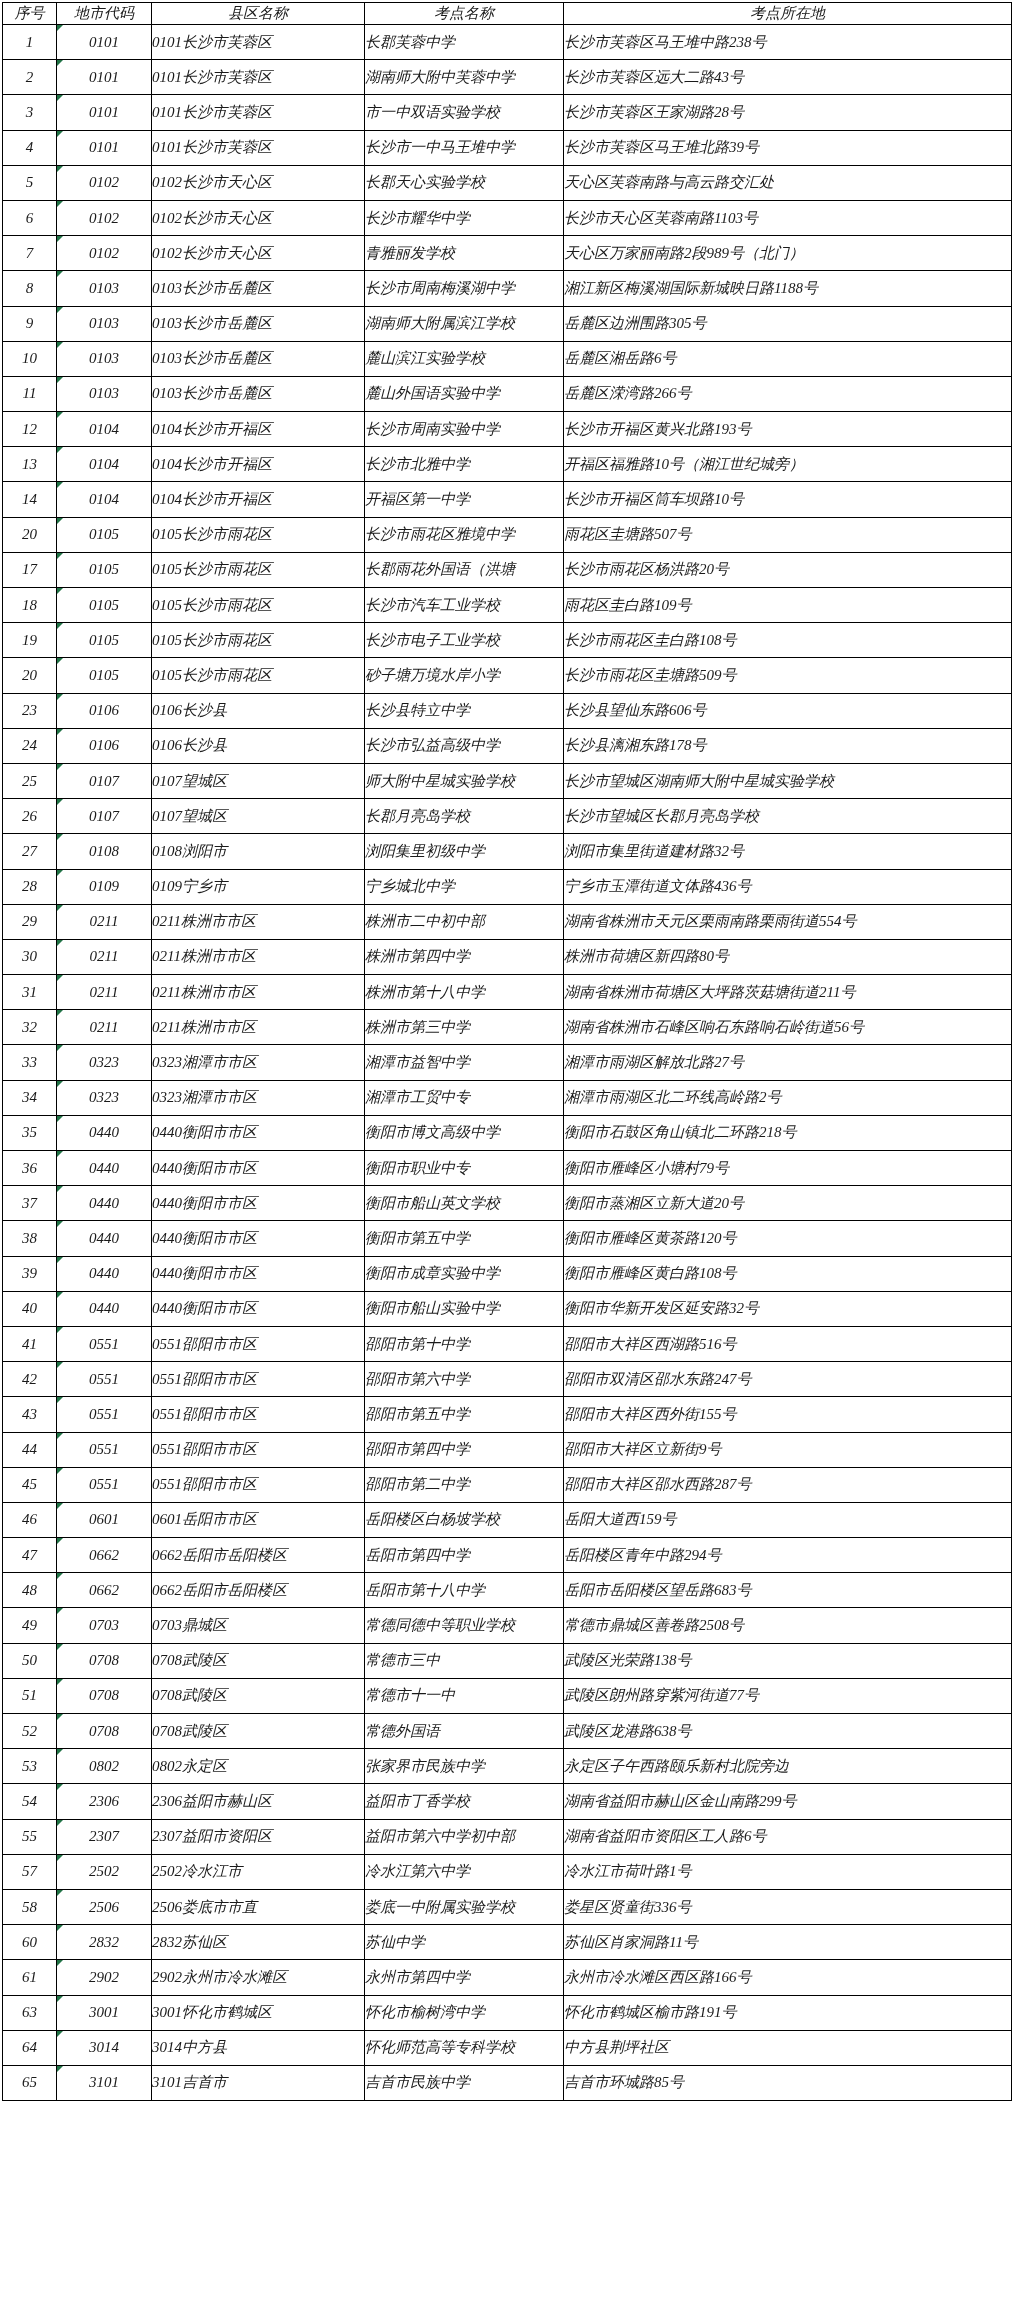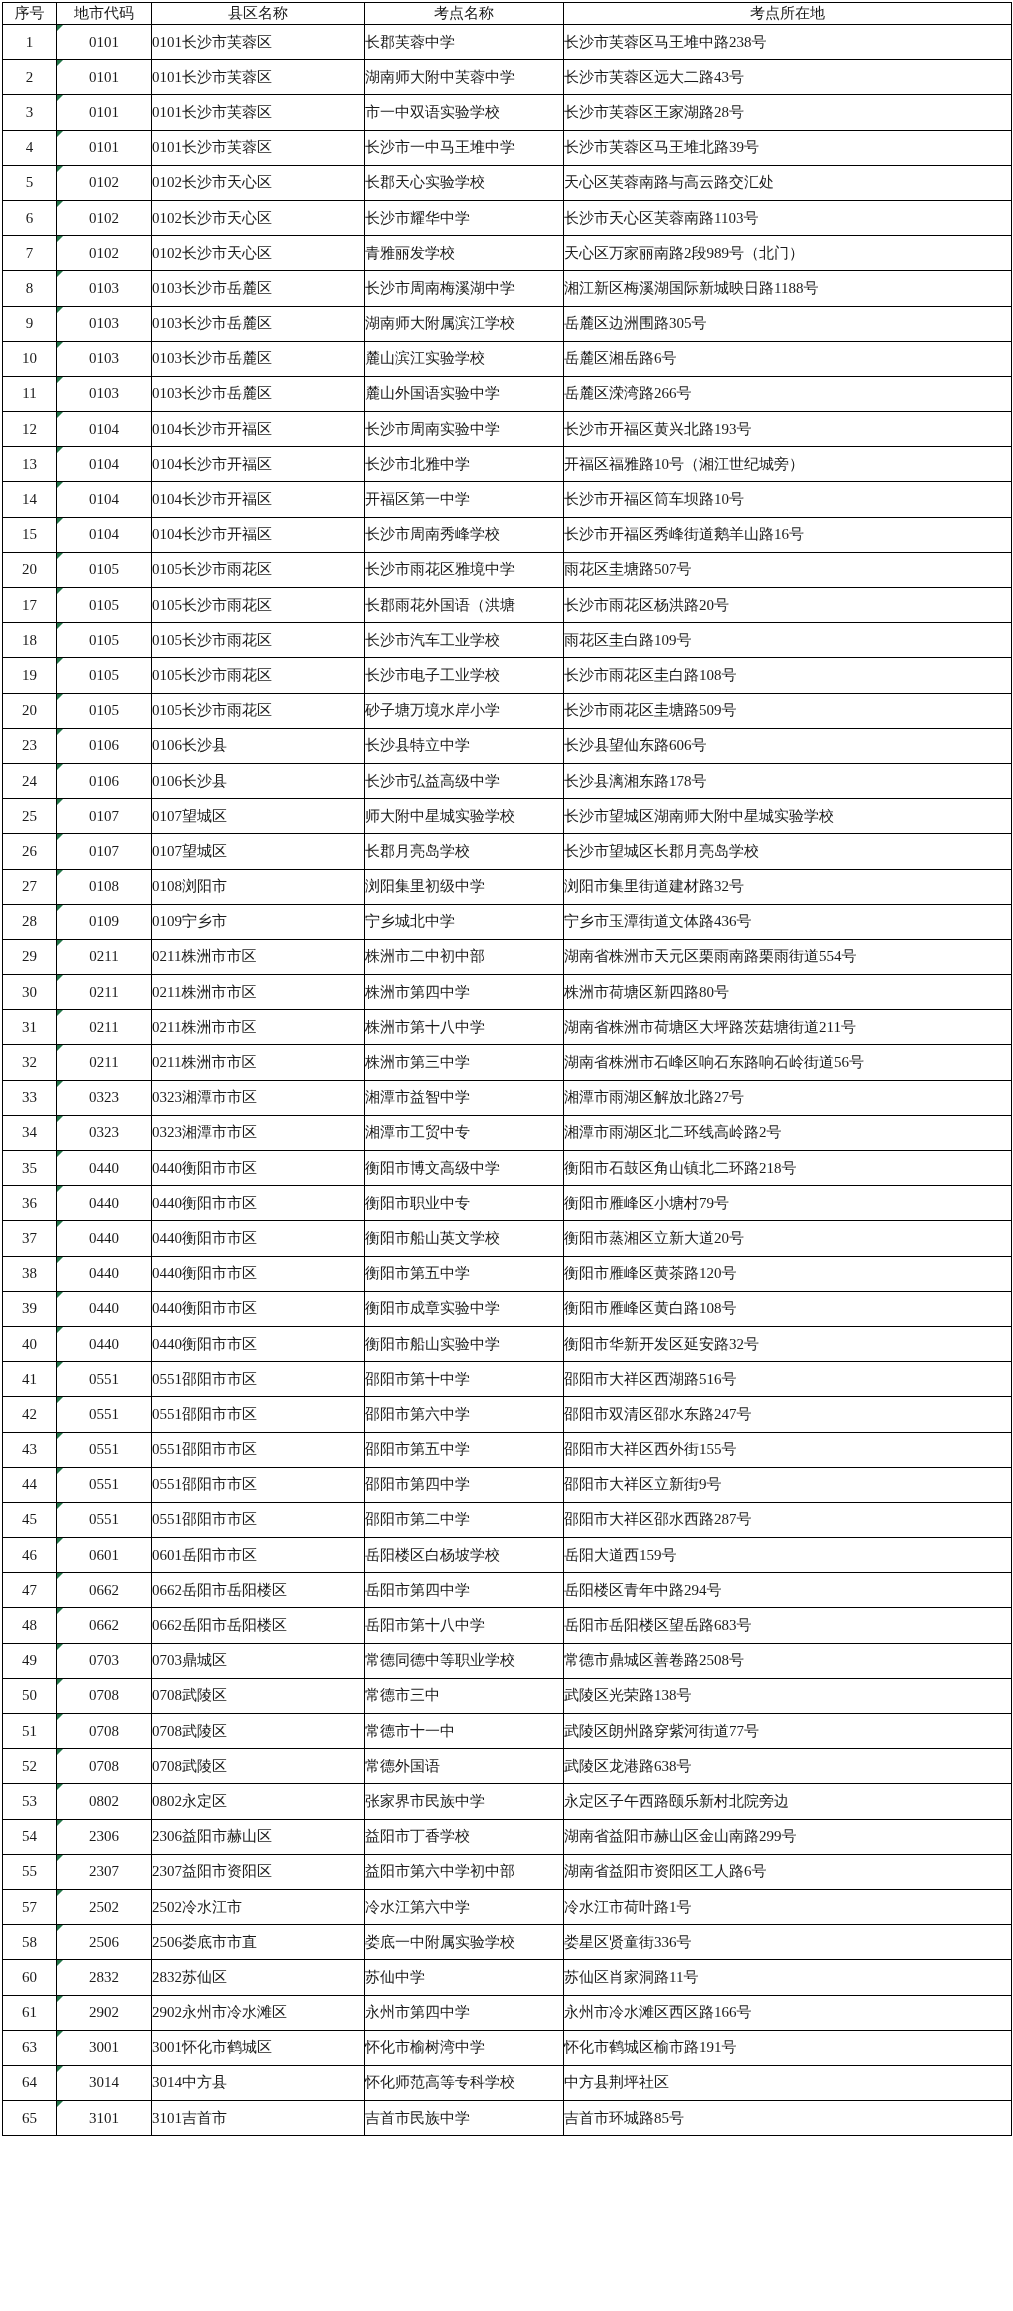--- a/index.html
+++ b/index.html
@@ -12,20 +12,21 @@
     height: 2311px;
     font-family: "Liberation Serif", "DejaVu Serif", serif;
     color: #1a1a1a;
   }
   table.grid {
     border-collapse: collapse;
     table-layout: fixed;
     width: 1009px;
     margin: 2px 0 0 2px;
     background: #ffffff;
+    font-style: italic;
   }
   table.grid th, table.grid td {
     border: 1px solid #000000;
     font-weight: normal;
     font-size: 15px;
     overflow: hidden;
     white-space: nowrap;
     padding: 0;
     vertical-align: middle;
   }
@@ -169,27 +170,20 @@
         <td class="addr"><span>开福区福雅路10号（湘江世纪城旁）</span></td>
       </tr>
       <tr>
         <td class="seq"><span>14</span></td>
         <td class="code"><span class="tri"></span><span>0104</span></td>
         <td class="county"><span>0104长沙市开福区</span></td>
         <td class="site"><span>开福区第一中学</span></td>
         <td class="addr"><span>长沙市开福区筒车坝路10号</span></td>
       </tr>
       <tr>
-        <td class="seq"><span>15</span></td>
-        <td class="code"><span class="tri"></span><span>0104</span></td>
-        <td class="county"><span>0104长沙市开福区</span></td>
-        <td class="site"><span>长沙市周南秀峰学校</span></td>
-        <td class="addr"><span>长沙市开福区秀峰街道鹅羊山路16号</span></td>
-      </tr>
-      <tr>
         <td class="seq"><span>20</span></td>
         <td class="code"><span class="tri"></span><span>0105</span></td>
         <td class="county"><span>0105长沙市雨花区</span></td>
         <td class="site"><span>长沙市雨花区雅境中学</span></td>
         <td class="addr"><span>雨花区圭塘路507号</span></td>
       </tr>
       <tr>
         <td class="seq"><span>17</span></td>
         <td class="code"><span class="tri"></span><span>0105</span></td>
         <td class="county"><span>0105长沙市雨花区</span></td>

